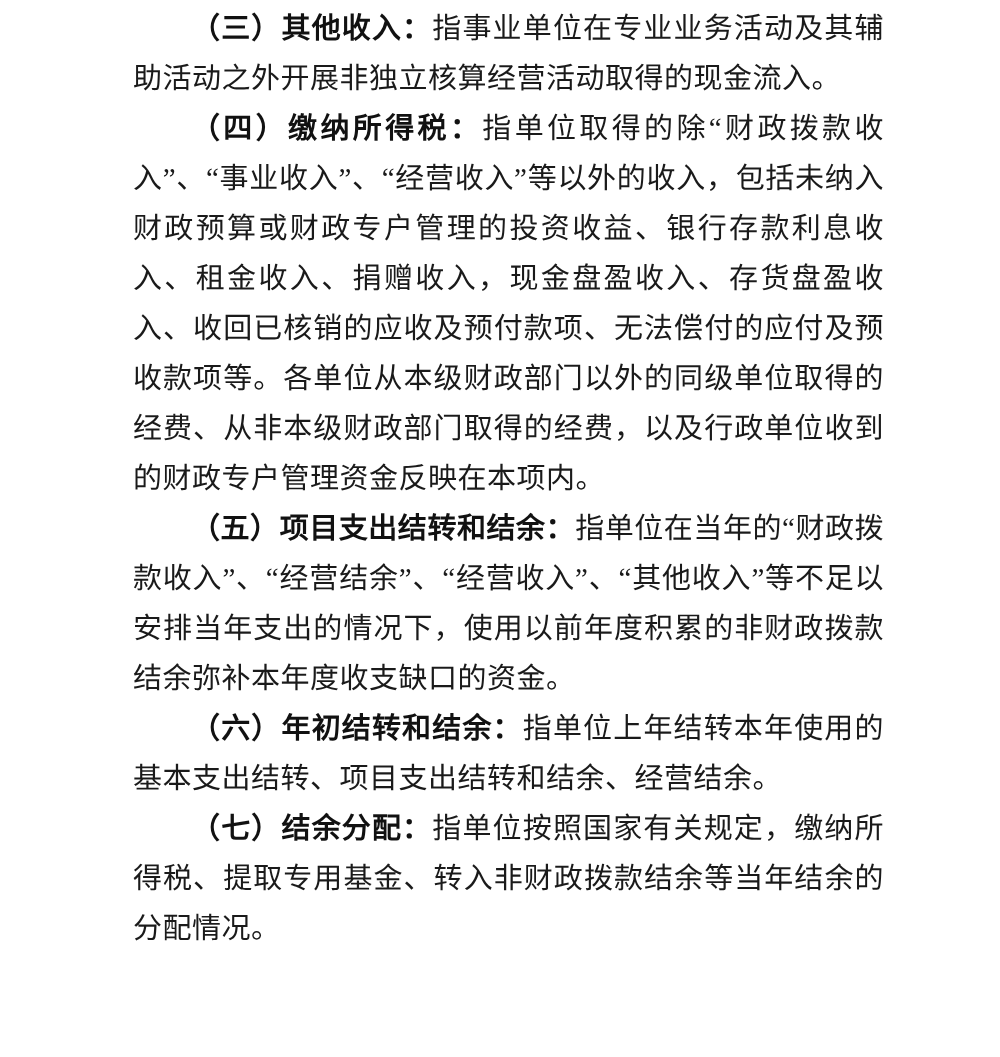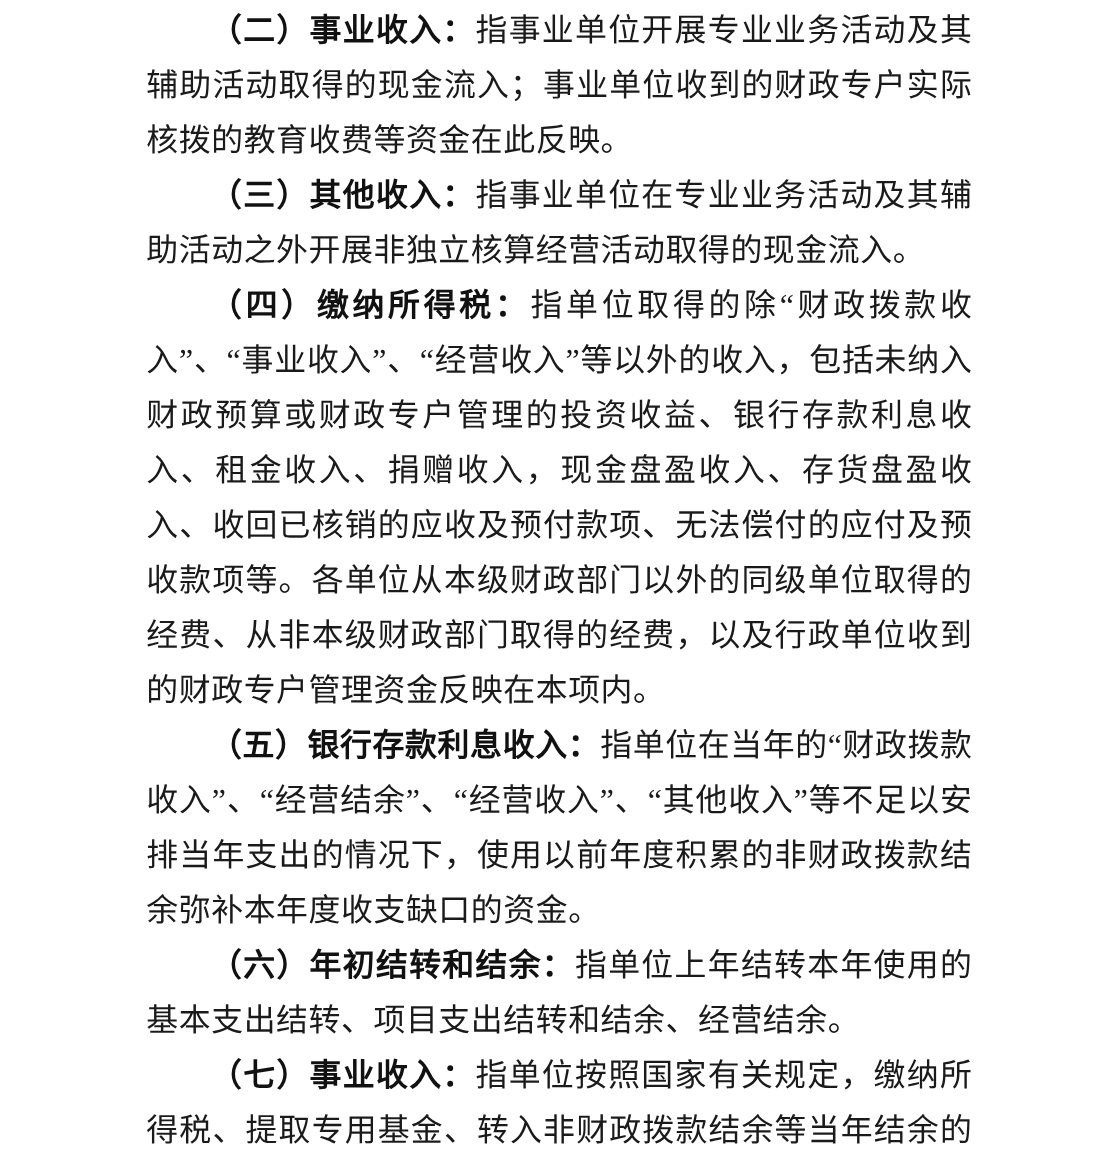--- a/index.html
+++ b/index.html
@@ -40,37 +40,34 @@
   }
   .para-text {
     font-weight: normal;
   }
 </style>
 </head>
 <body>
 
 <div class="page">
 
-  <p class="para">
-    <span class="para-label">（二）事业收入：</span><span class="para-text">指事业单位开展专业业务活动及其辅助活动取得的现金流入；事业单位收到的财政专户实际核拨的教育收费等资金在此反映。</span>
-  </p>
 
   <p class="para">
     <span class="para-label">（三）其他收入：</span><span class="para-text">指事业单位在专业业务活动及其辅助活动之外开展非独立核算经营活动取得的现金流入。</span>
   </p>
 
   <p class="para">
     <span class="para-label">（四）缴纳所得税：</span><span class="para-text">指单位取得的除“财政拨款收入”、“事业收入”、“经营收入”等以外的收入，包括未纳入财政预算或财政专户管理的投资收益、银行存款利息收入、租金收入、捐赠收入，现金盘盈收入、存货盘盈收入、收回已核销的应收及预付款项、无法偿付的应付及预收款项等。各单位从本级财政部门以外的同级单位取得的经费、从非本级财政部门取得的经费，以及行政单位收到的财政专户管理资金反映在本项内。</span>
   </p>
 
   <p class="para">
-    <span class="para-label">（五）银行存款利息收入：</span><span class="para-text">指单位在当年的“财政拨款收入”、“经营结余”、“经营收入”、“其他收入”等不足以安排当年支出的情况下，使用以前年度积累的非财政拨款结余弥补本年度收支缺口的资金。</span>
+    <span class="para-label">（五）项目支出结转和结余：</span><span class="para-text">指单位在当年的“财政拨款收入”、“经营结余”、“经营收入”、“其他收入”等不足以安排当年支出的情况下，使用以前年度积累的非财政拨款结余弥补本年度收支缺口的资金。</span>
   </p>
 
   <p class="para">
     <span class="para-label">（六）年初结转和结余：</span><span class="para-text">指单位上年结转本年使用的基本支出结转、项目支出结转和结余、经营结余。</span>
   </p>
 
   <p class="para">
-    <span class="para-label">（七）事业收入：</span><span class="para-text">指单位按照国家有关规定，缴纳所得税、提取专用基金、转入非财政拨款结余等当年结余的分配情况。</span>
+    <span class="para-label">（七）结余分配：</span><span class="para-text">指单位按照国家有关规定，缴纳所得税、提取专用基金、转入非财政拨款结余等当年结余的分配情况。</span>
   </p>
 
 </div>
 
 </body></html>

